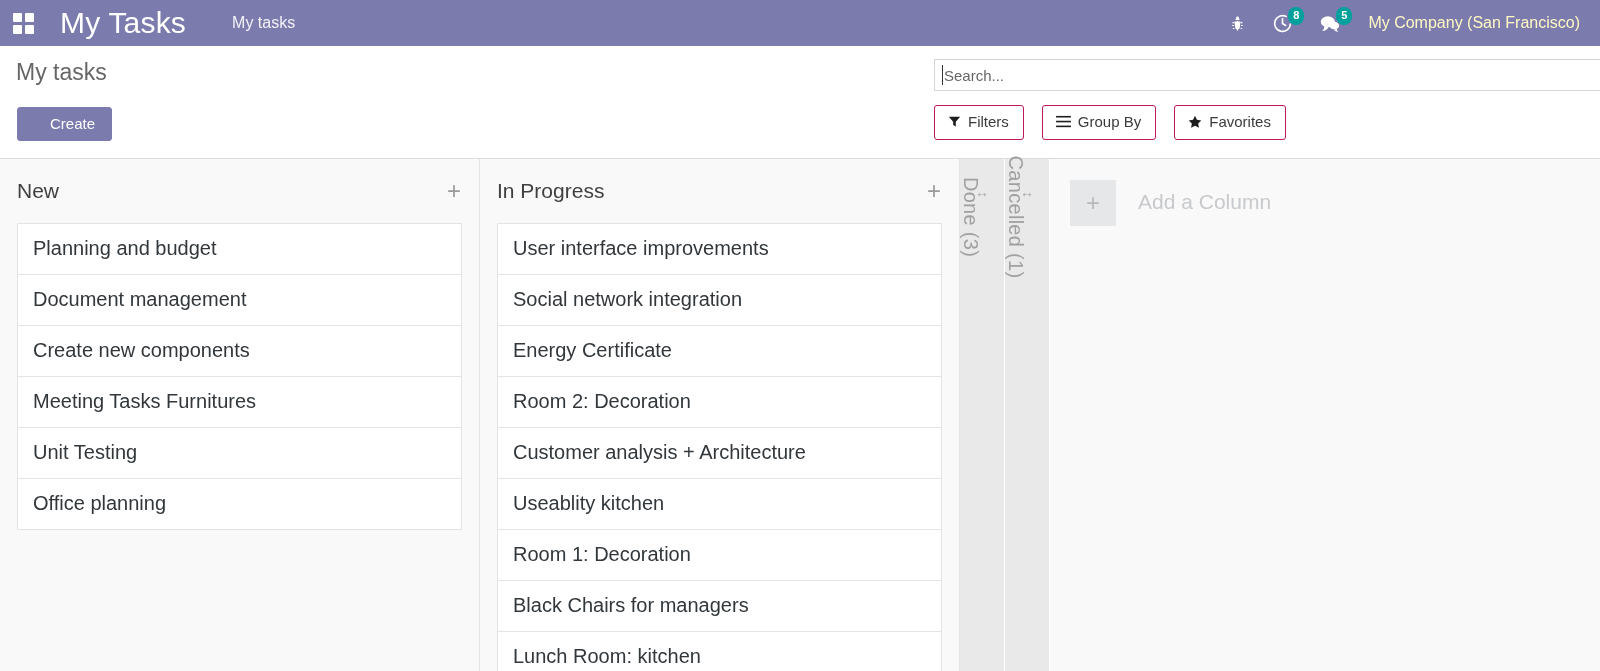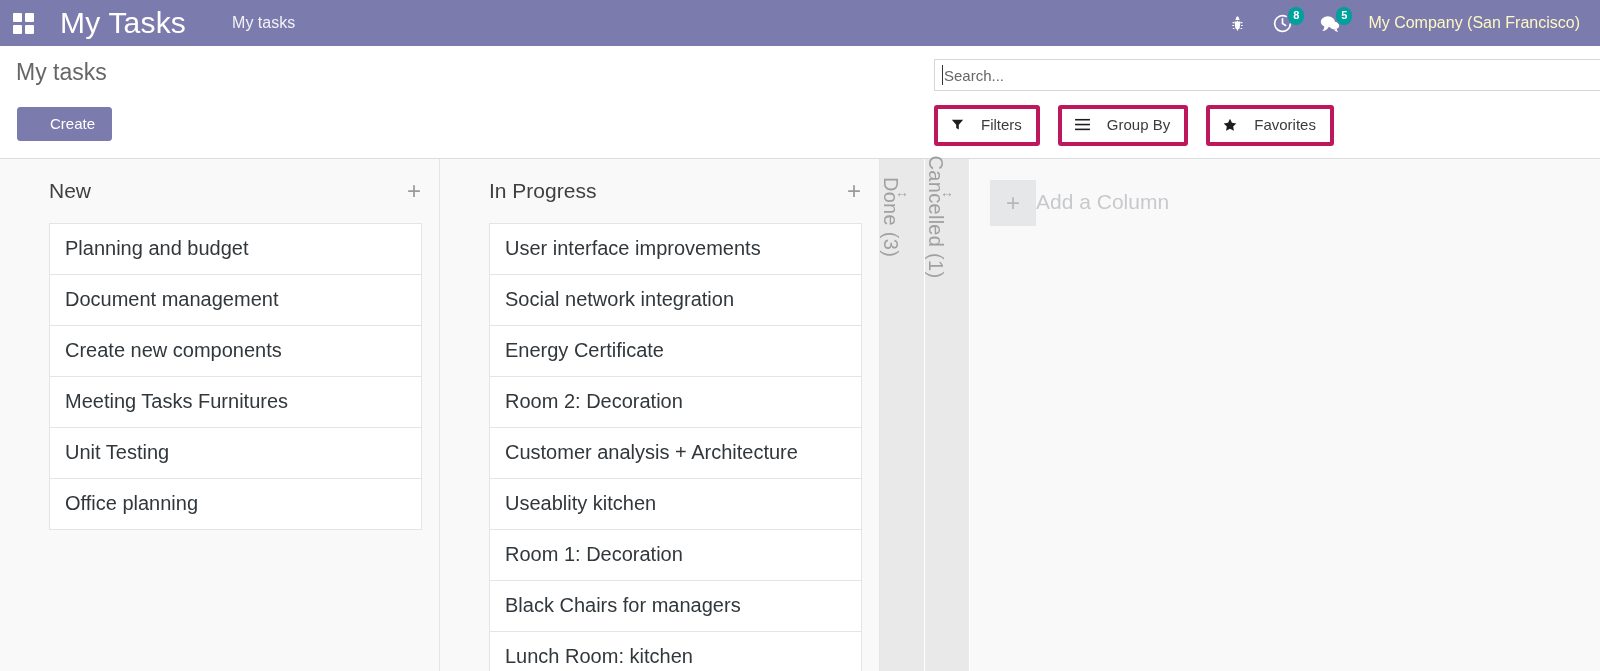--- a/index.html
+++ b/index.html
@@ -131,50 +131,49 @@
     background: #333;
   }
   .filter-row {
     position: absolute;
     left: 934px; top: 59px;
     display: flex;
     gap: 18px;
   }
   .filter-btn {
     background: #ffffff;
-    border: 4px solid #be185d;
+    border: 1px solid #be185d;
     border-radius: 3px;
     font-size: 15px;
     color: #3b3b3b;
     padding: 8px 14px 9px 13px;
     display: flex;
     align-items: center;
-    gap: 17px;
+    gap: 7px;
     cursor: pointer;
     font-family: inherit;
     line-height: 1.05;
     white-space: nowrap;
   }
   .filter-btn svg { display: block; }
 
   
   .kanban {
     position: relative;
     height: 512px;
     background: #ffffff;
     display: flex;
     align-items: stretch;
   }
   .column {
-    width: 440px;
+    width: 480px;
     background: #f9f9f9;
     border-right: 1px solid #e4e4e4;
     display: flex;
     flex-direction: column;
-    padding-left: 32px;
   }
   .col-header {
     height: 64px;
     display: flex;
     align-items: center;
     padding: 0 16px 0 17px;
     position: relative;
   }
   .col-title {
     font-size: 21px;
@@ -250,20 +249,21 @@
     display: flex; align-items: center; justify-content: center;
     font-size: 24px;
     color: #b6b8bb;
     line-height: 1;
     cursor: pointer;
     user-select: none;
   }
   .add-col-label {
     font-size: 21px;
     color: #c7c9cc;
+    margin-left: 22px;
     margin-top: 10px;
     cursor: pointer;
   }
 </style>
 </head>
 <body>
 
 <div class="topbar">
 
   <div class="apps-btn">

